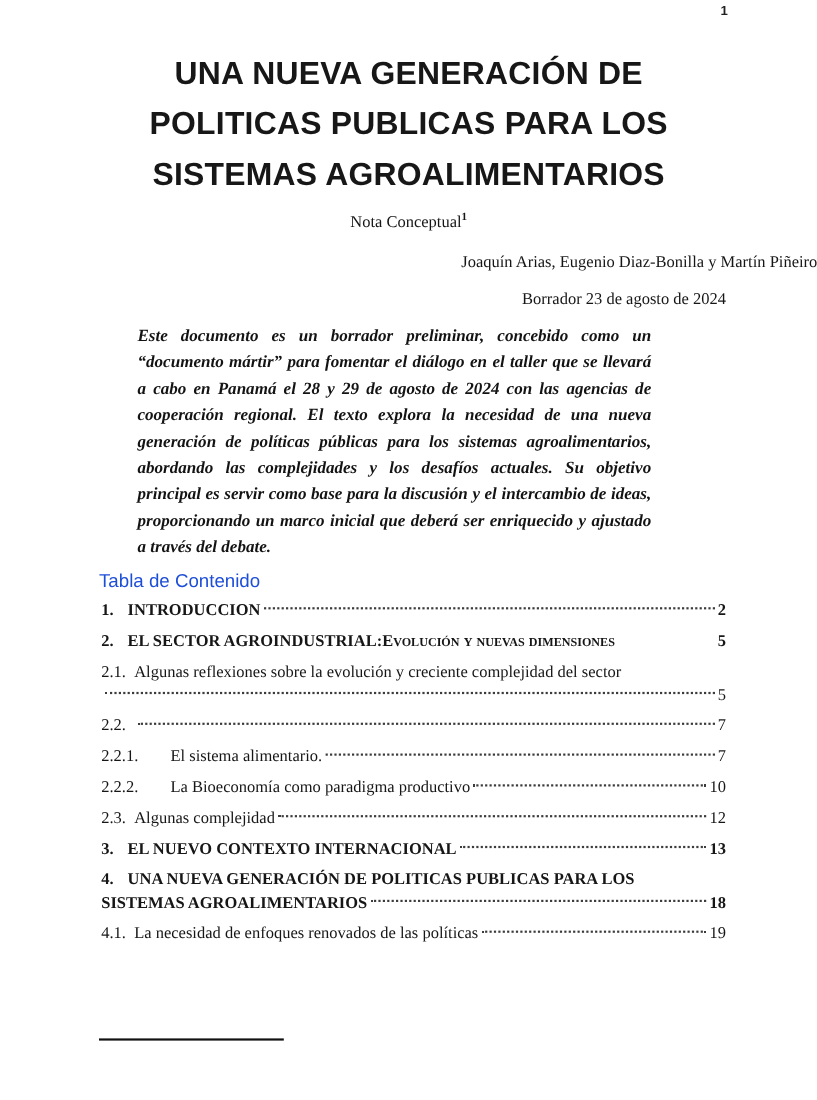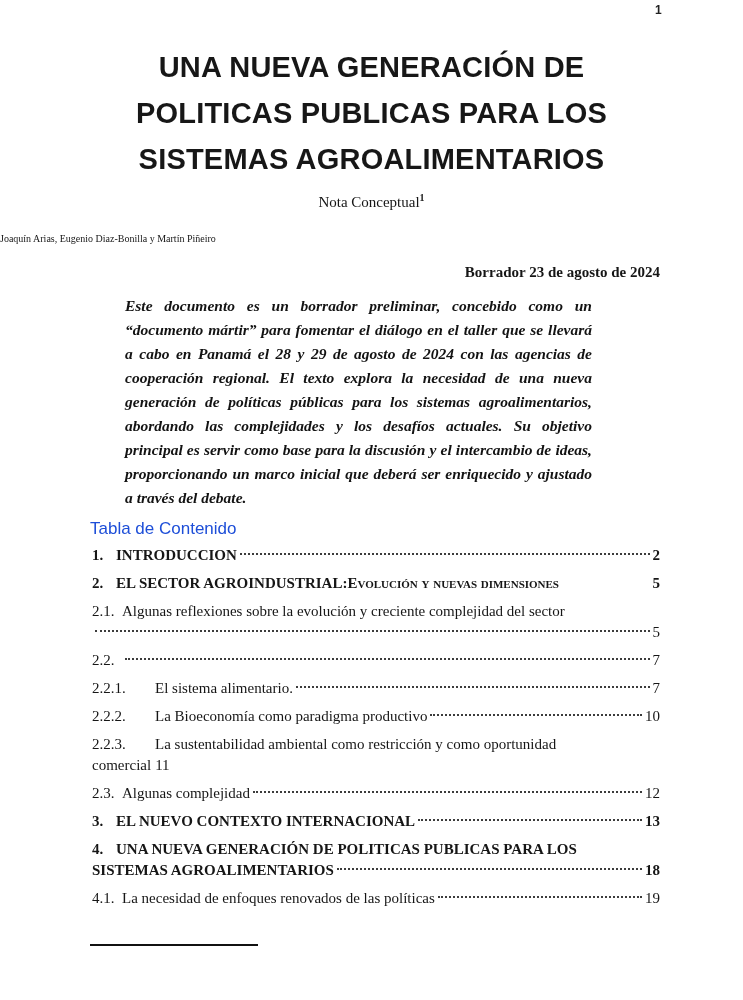--- a/index.html
+++ b/index.html
@@ -24,26 +24,26 @@
     color: #171717;
     letter-spacing: 0.2px;
   }
   .doc-title span { display: block; }
   .subtitle {
     margin-top: 10px; text-align: center;
     font-size: 15px; line-height: 20px;
   }
   sup.ref { font-size: 10px; vertical-align: super; line-height: 0; font-weight: bold; }
   .authors {
-    margin-top: 17px; text-align: left;
-    font-size: 10px; line-height: 20px;
+    margin-top: 17px; text-align: right;
+    font-size: 15px; line-height: 20px;
   }
   .draft-date {
     margin: 13px 83px 0 0; text-align: right;
-    font-size: 15px; font-weight: bold; line-height: 20px;
+    font-size: 15px; font-weight: normal; line-height: 20px;
   }
   .abstract {
     margin: 12px 151px 0 125px;
     font-size: 15.5px; line-height: 24px;
     font-weight: bold; font-style: italic;
     text-align: justify;
     color: #131313;
   }
   .toc-heading {
     margin: 8px 0 0 90px;
@@ -157,29 +157,20 @@
 
   <div class="toc-entry">
     <div class="row">
       <span class="num l3">2.2.2.</span>
       <span class="lbl">La Bioeconomía como paradigma productivo</span>
       <span class="dots"></span>
       <span class="pg">10</span>
     </div>
   </div>
 
-  <div class="toc-entry">
-    <div class="row">
-      <span class="num l3">2.2.3.</span>
-      <span class="lbl">La sustentabilidad ambiental como restricción y como oportunidad</span>
-    </div>
-    <div class="inline-cont">
-      <span>comercial</span><span class="pg-inline">11</span>
-    </div>
-  </div>
 
   <div class="toc-entry">
     <div class="row">
       <span class="num l2">2.3.</span>
       <span class="lbl">Algunas complejidad</span>
       <span class="dots"></span>
       <span class="pg">12</span>
     </div>
   </div>
 

